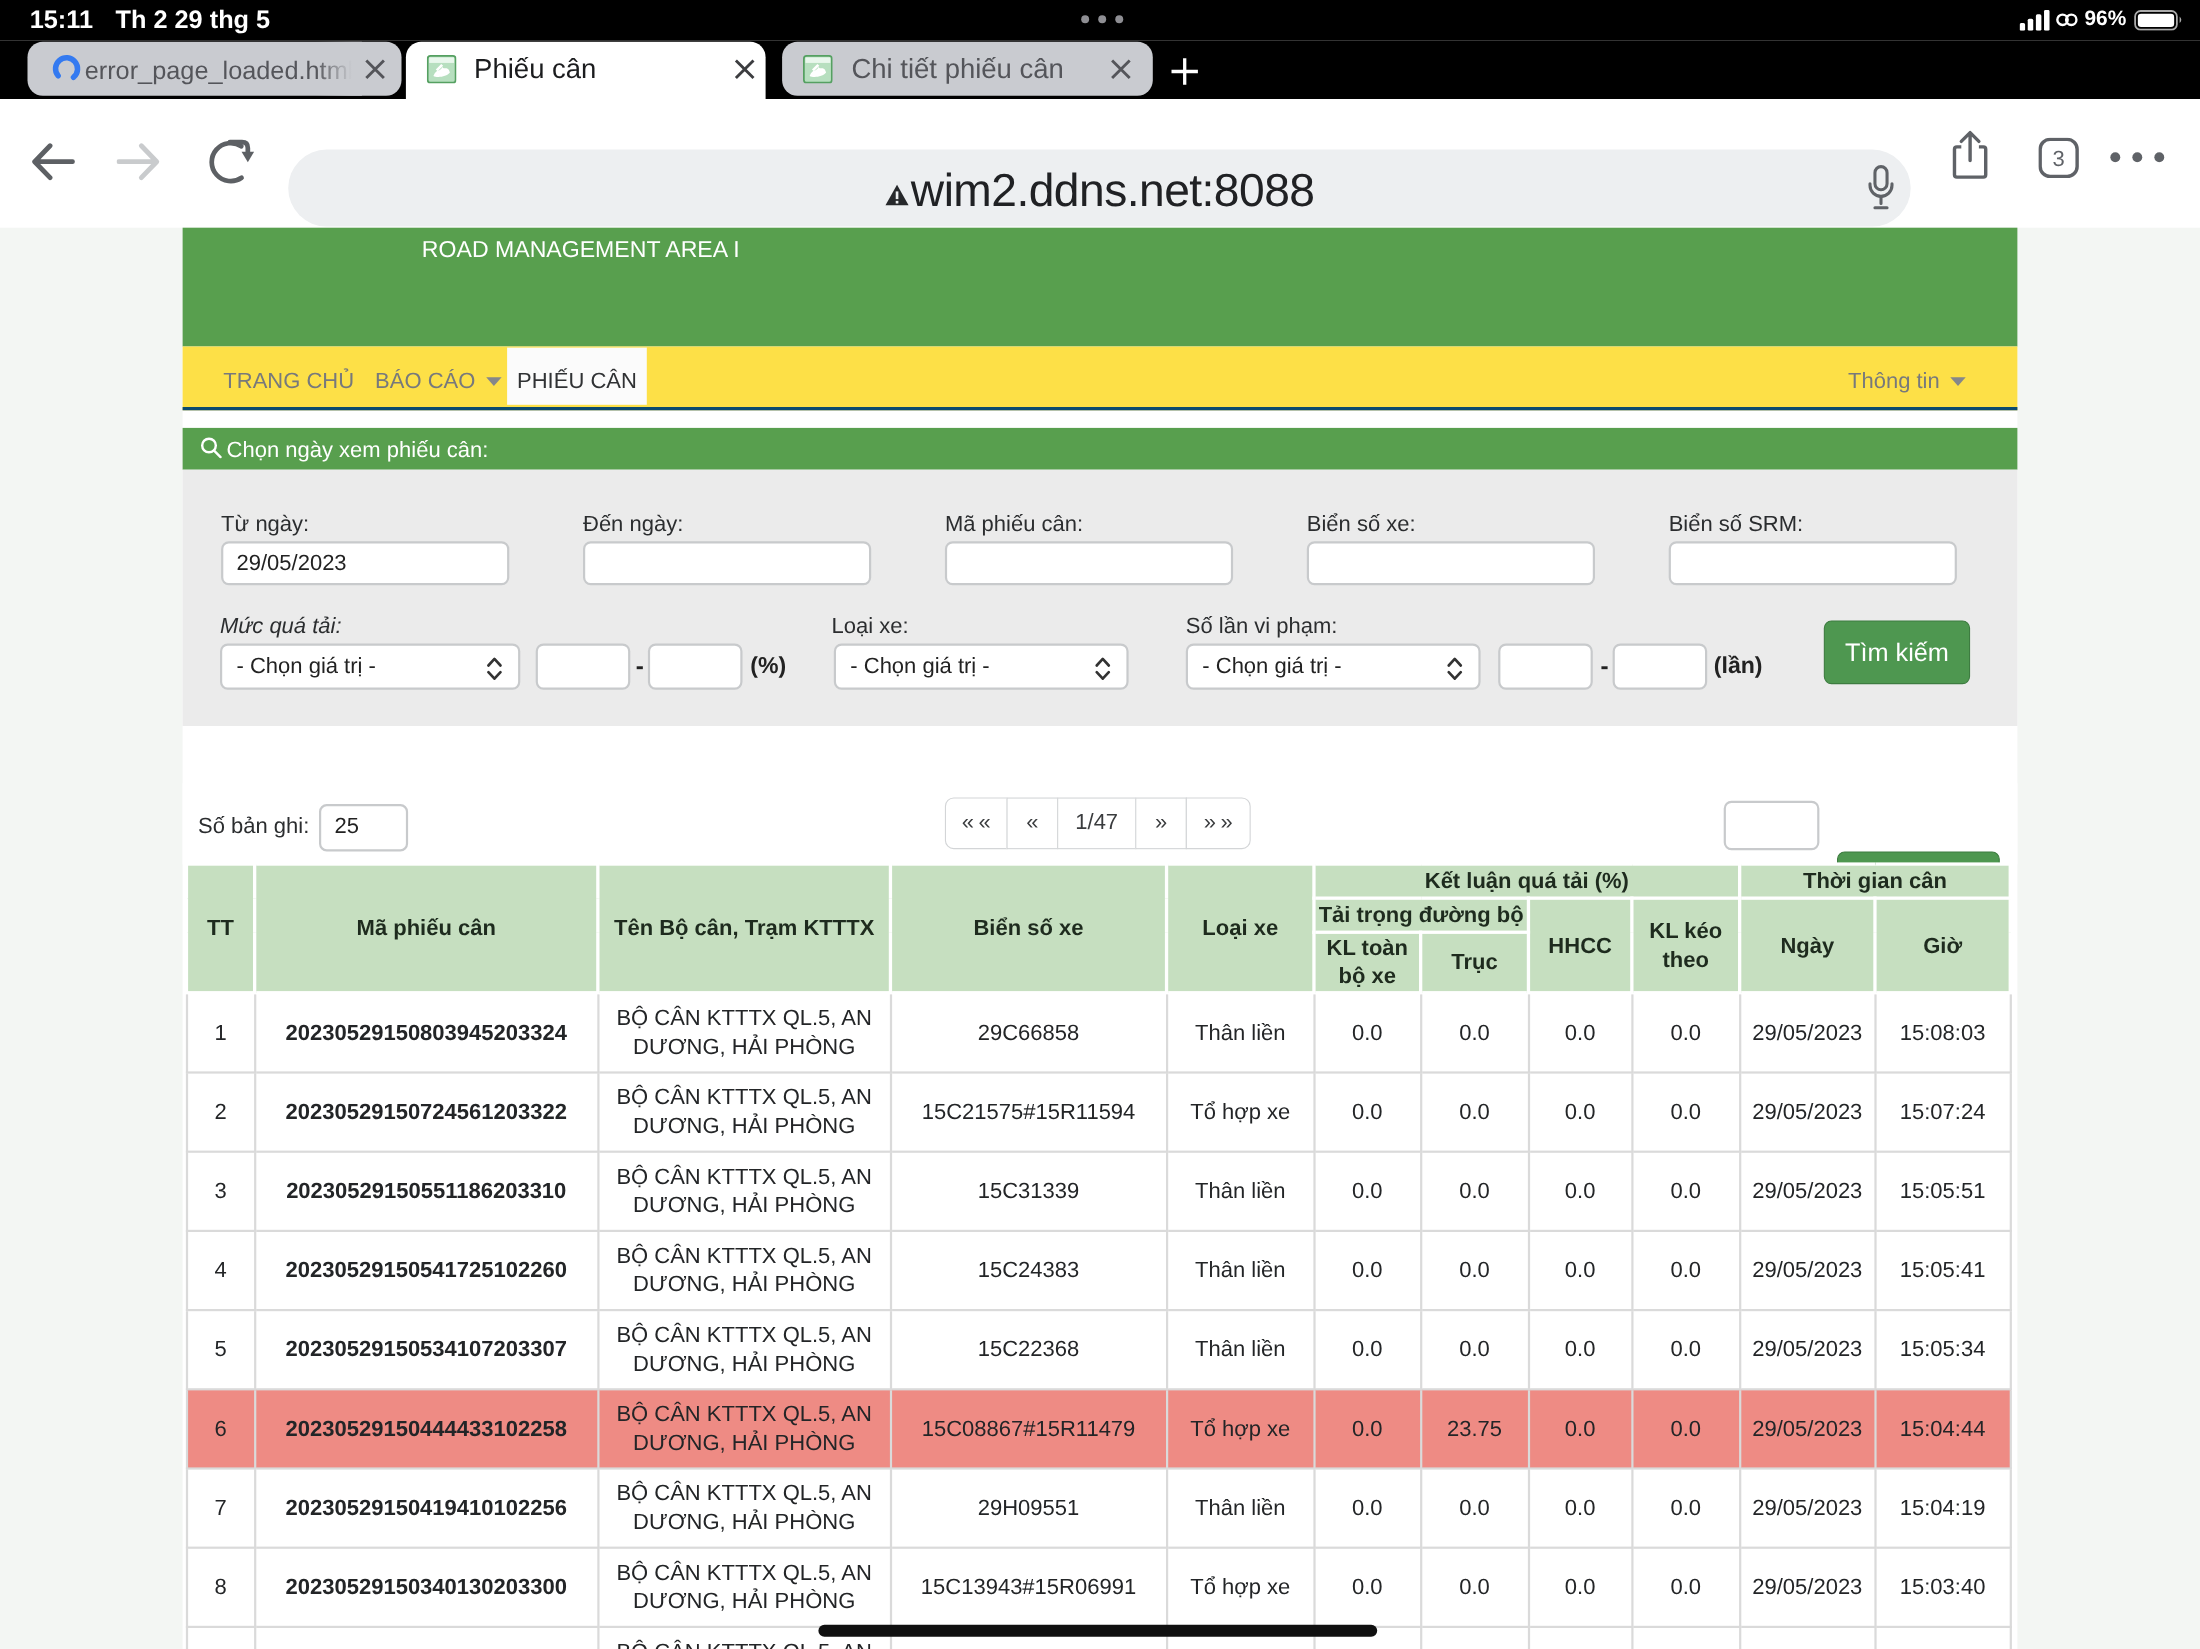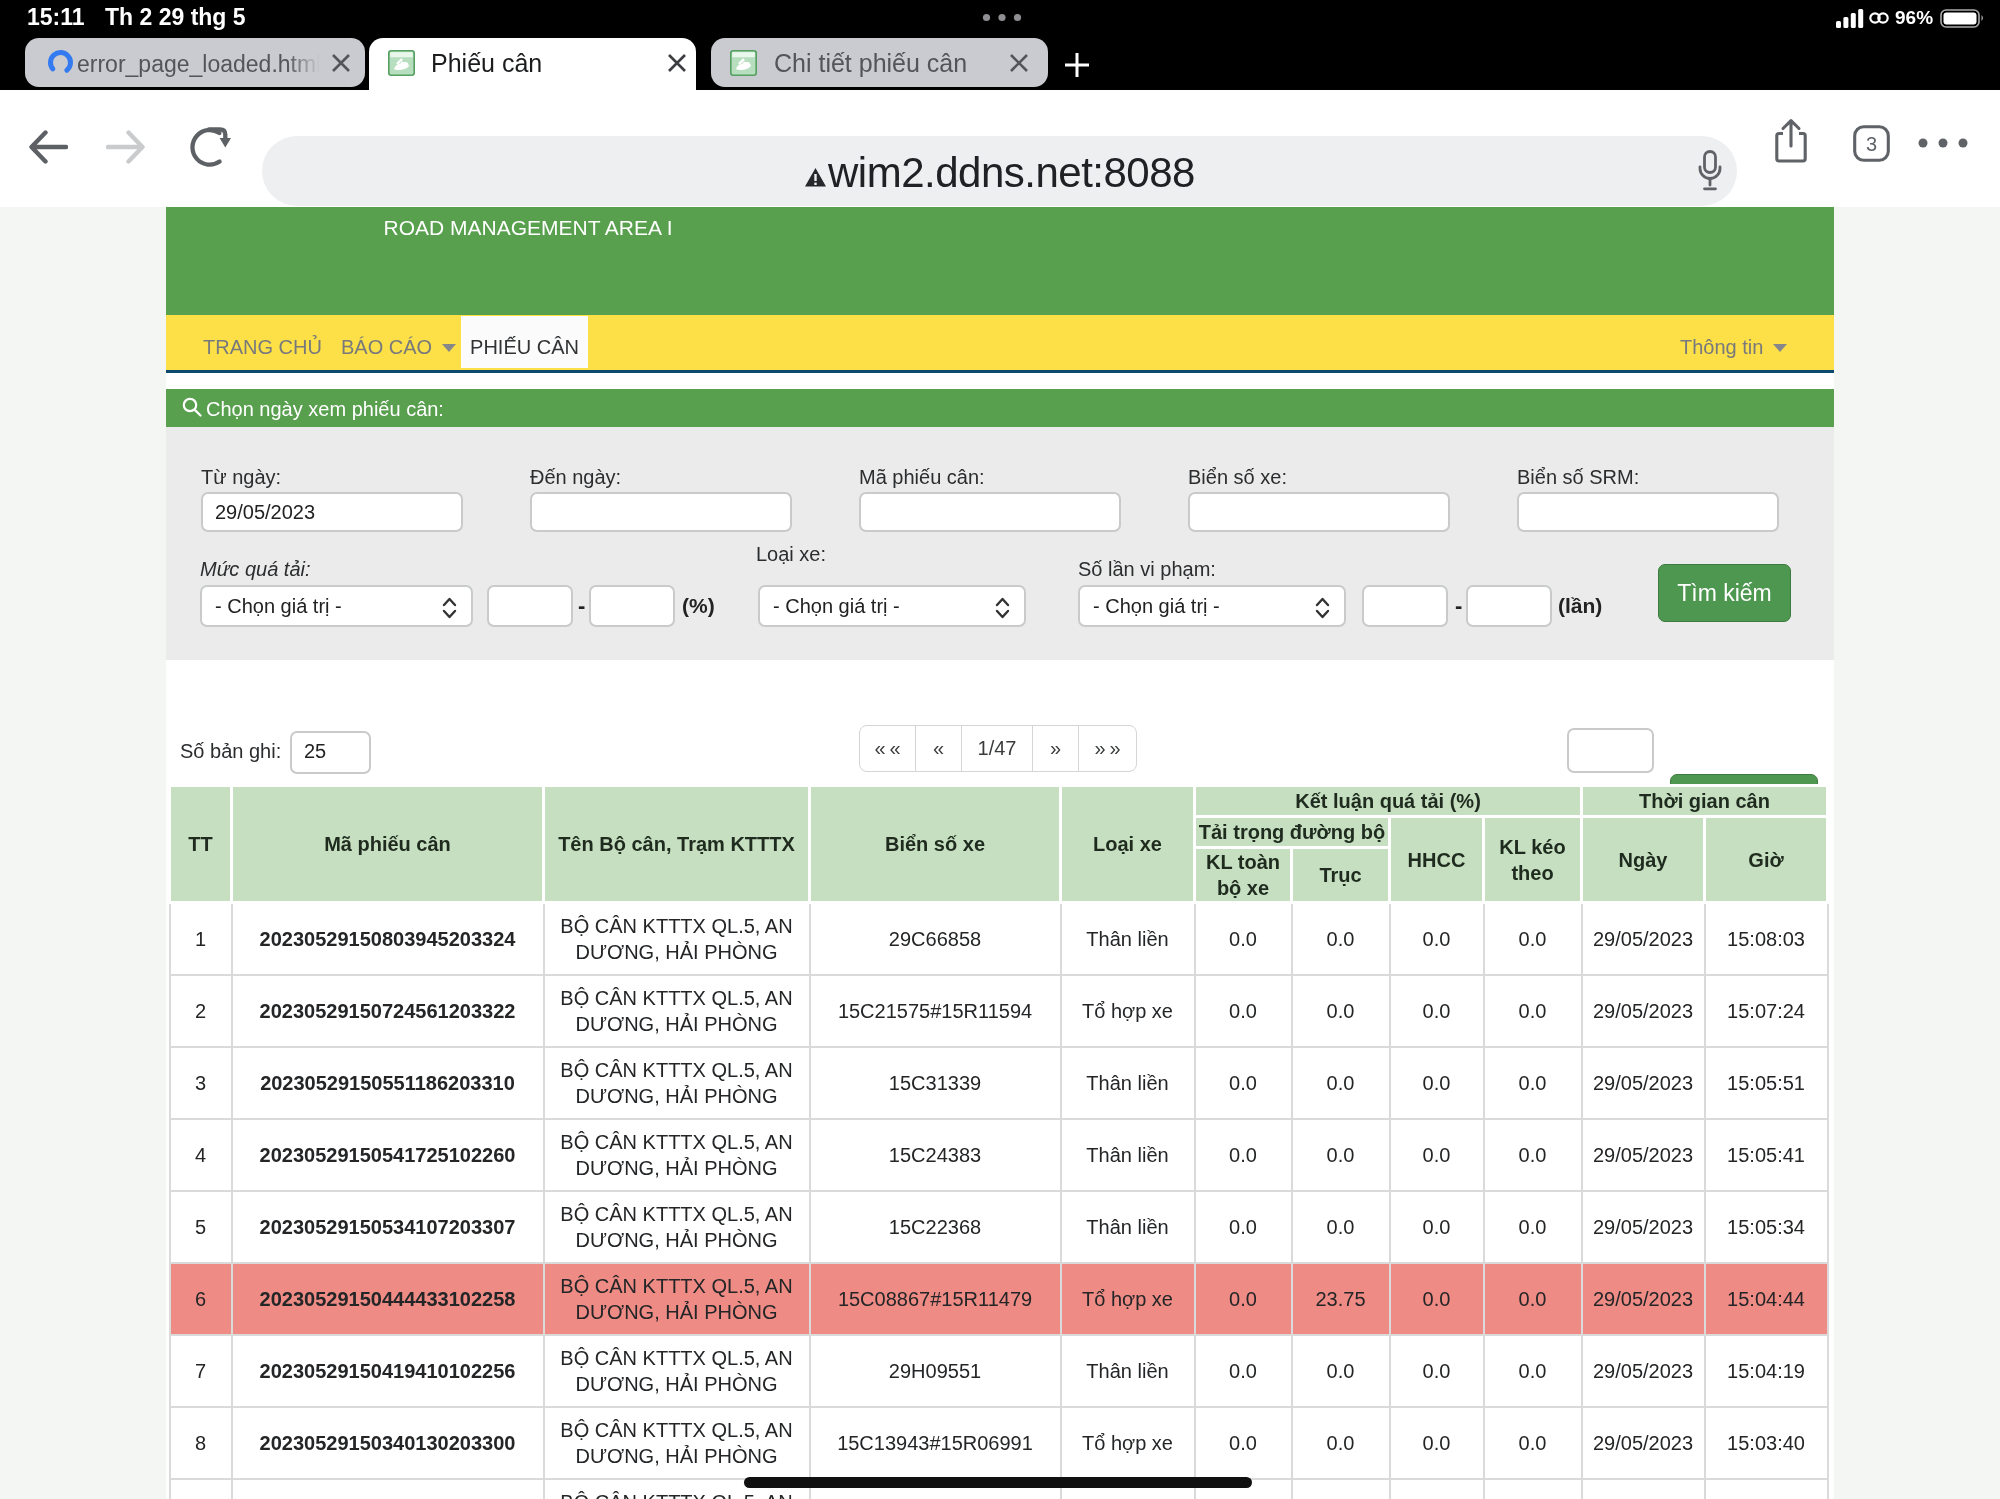--- a/index.html
+++ b/index.html
@@ -208,21 +208,21 @@
     <span class="flabel" style="left:693px; top:39px;">Mã phiếu cân:</span>
     <span class="flabel" style="left:1022px; top:39px;">Biển số xe:</span>
     <span class="flabel" style="left:1351px; top:39px;">Biển số SRM:</span>
     <div class="finput" style="left:35px; top:65px; width:262px;">29/05/2023</div>
     <div class="finput" style="left:364px; top:65px; width:262px;"></div>
     <div class="finput" style="left:693px; top:65px; width:262px;"></div>
     <div class="finput" style="left:1022px; top:65px; width:262px;"></div>
     <div class="finput" style="left:1351px; top:65px; width:262px;"></div>
 
     <span class="flabel" style="left:34px; top:131px;font-style:italic;">Mức quá tải:</span>
-    <span class="flabel" style="left:590px; top:116px;">Loại xe:</span>
+    <span class="flabel" style="left:590px; top:131px;">Loại xe:</span>
     <span class="flabel" style="left:912px; top:131px;">Số lần vi phạm:</span>
 
     <div class="fselect" style="left:34px; top:158px; width:273px;">- Chọn giá trị -
       <svg class="updown" width="17" height="26" viewBox="0 0 17 26">
           <path d="M3 10 L8.5 4 L14 10 M3 16 L8.5 22 L14 16" fill="none" stroke="#333" stroke-width="2.4" stroke-linecap="round" stroke-linejoin="round"></path>
         </svg>
     </div>
     <div class="finput" style="left:321px; top:158px; width:86px; height:42px;"></div>
     <span class="dash" style="left:412px; top:166px;">-</span>
     <div class="finput" style="left:423px; top:158px; width:86px; height:42px;"></div>

